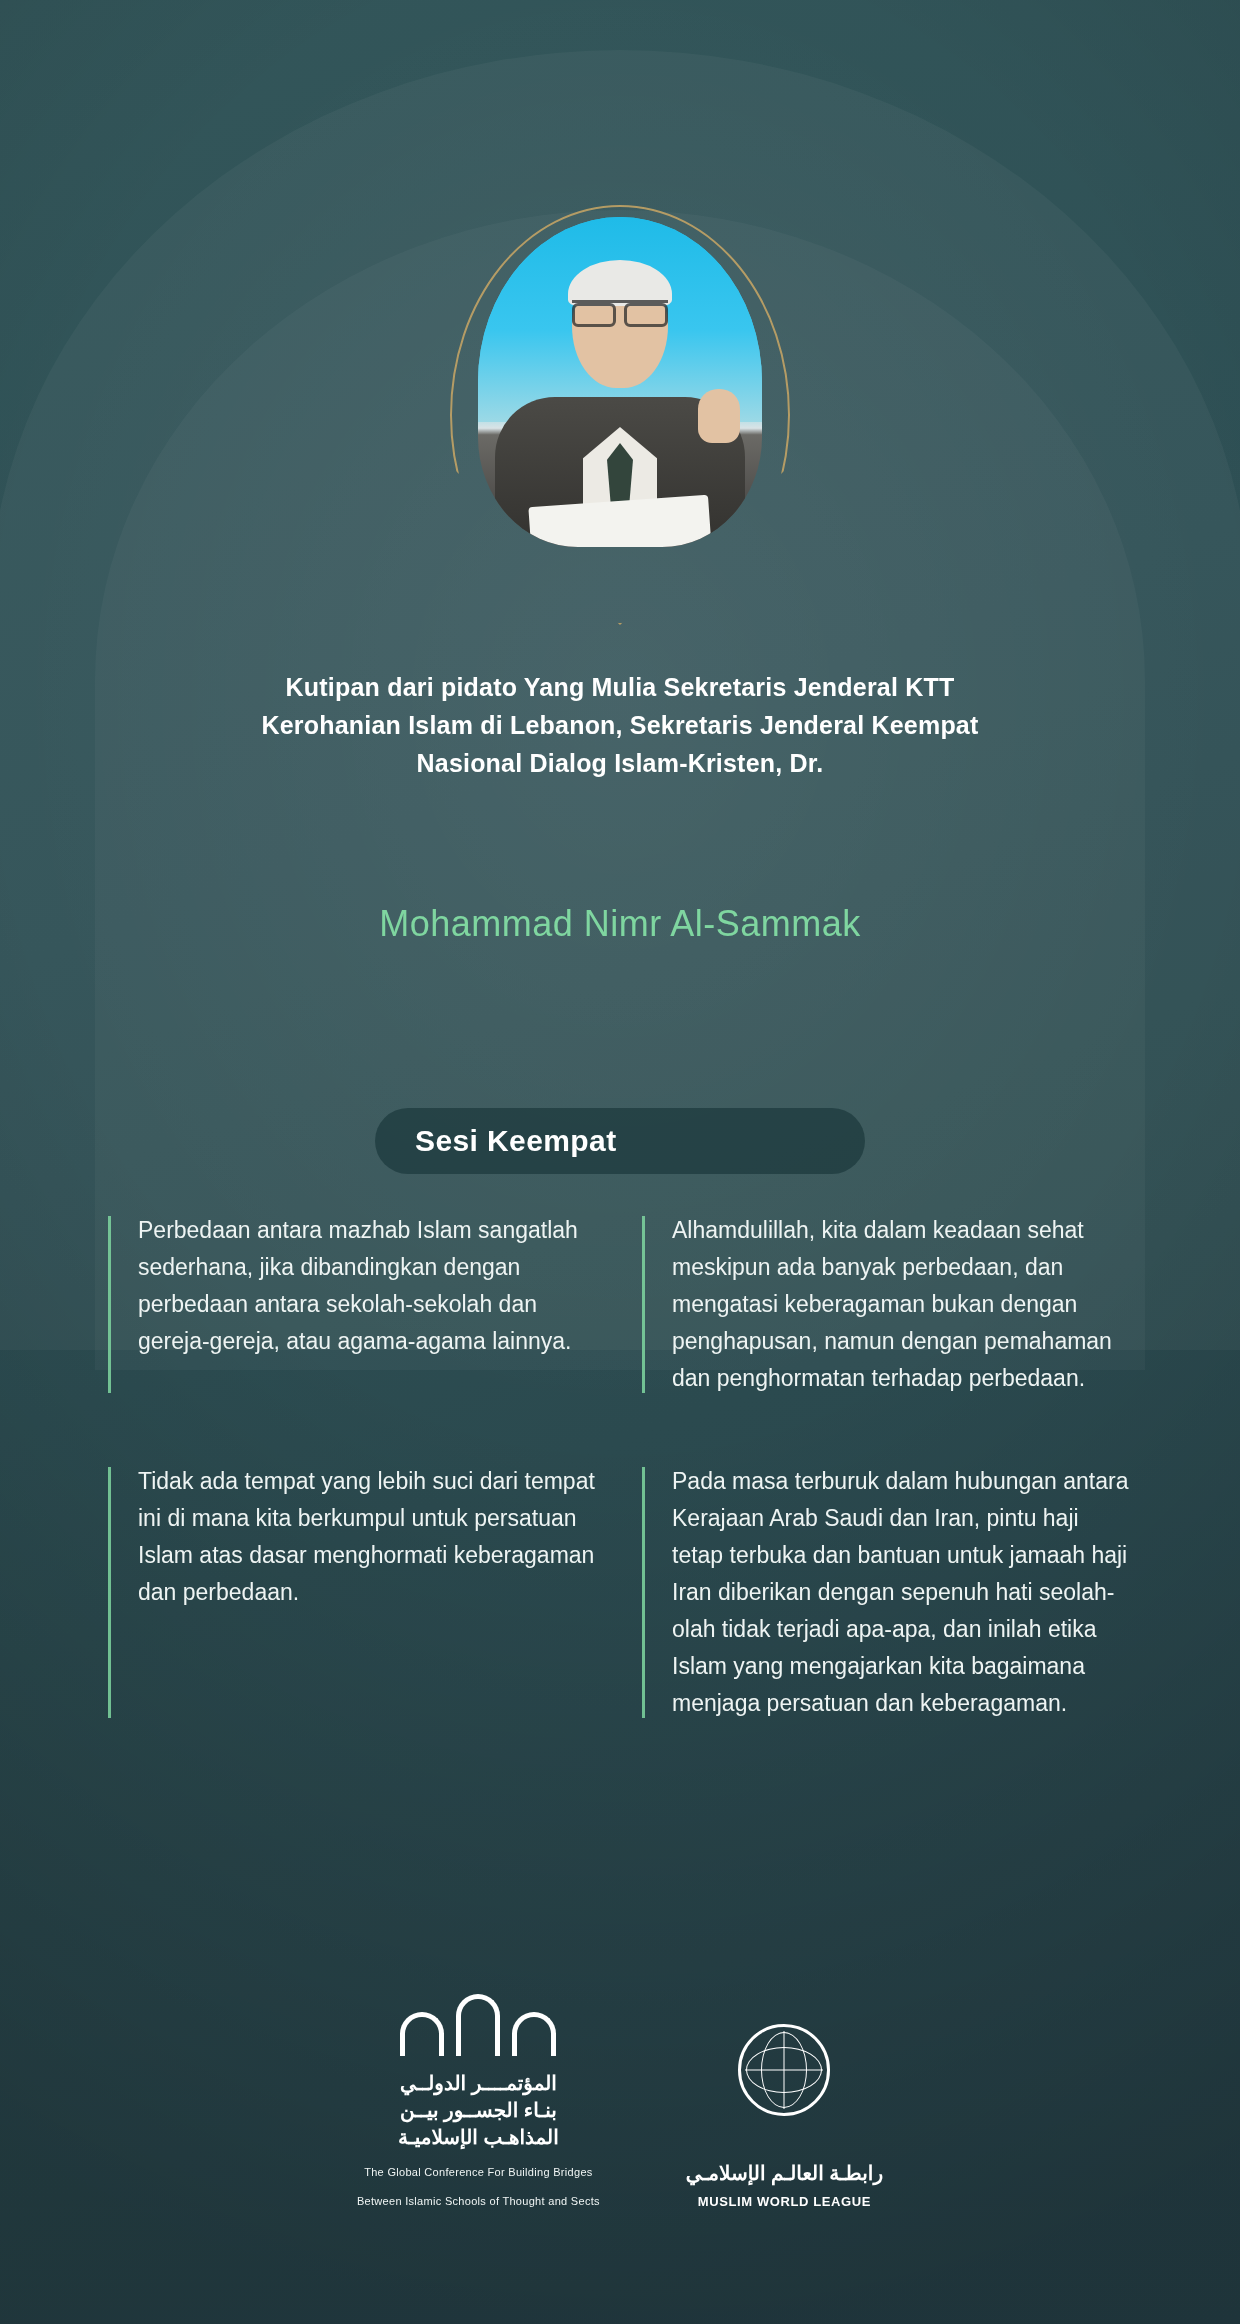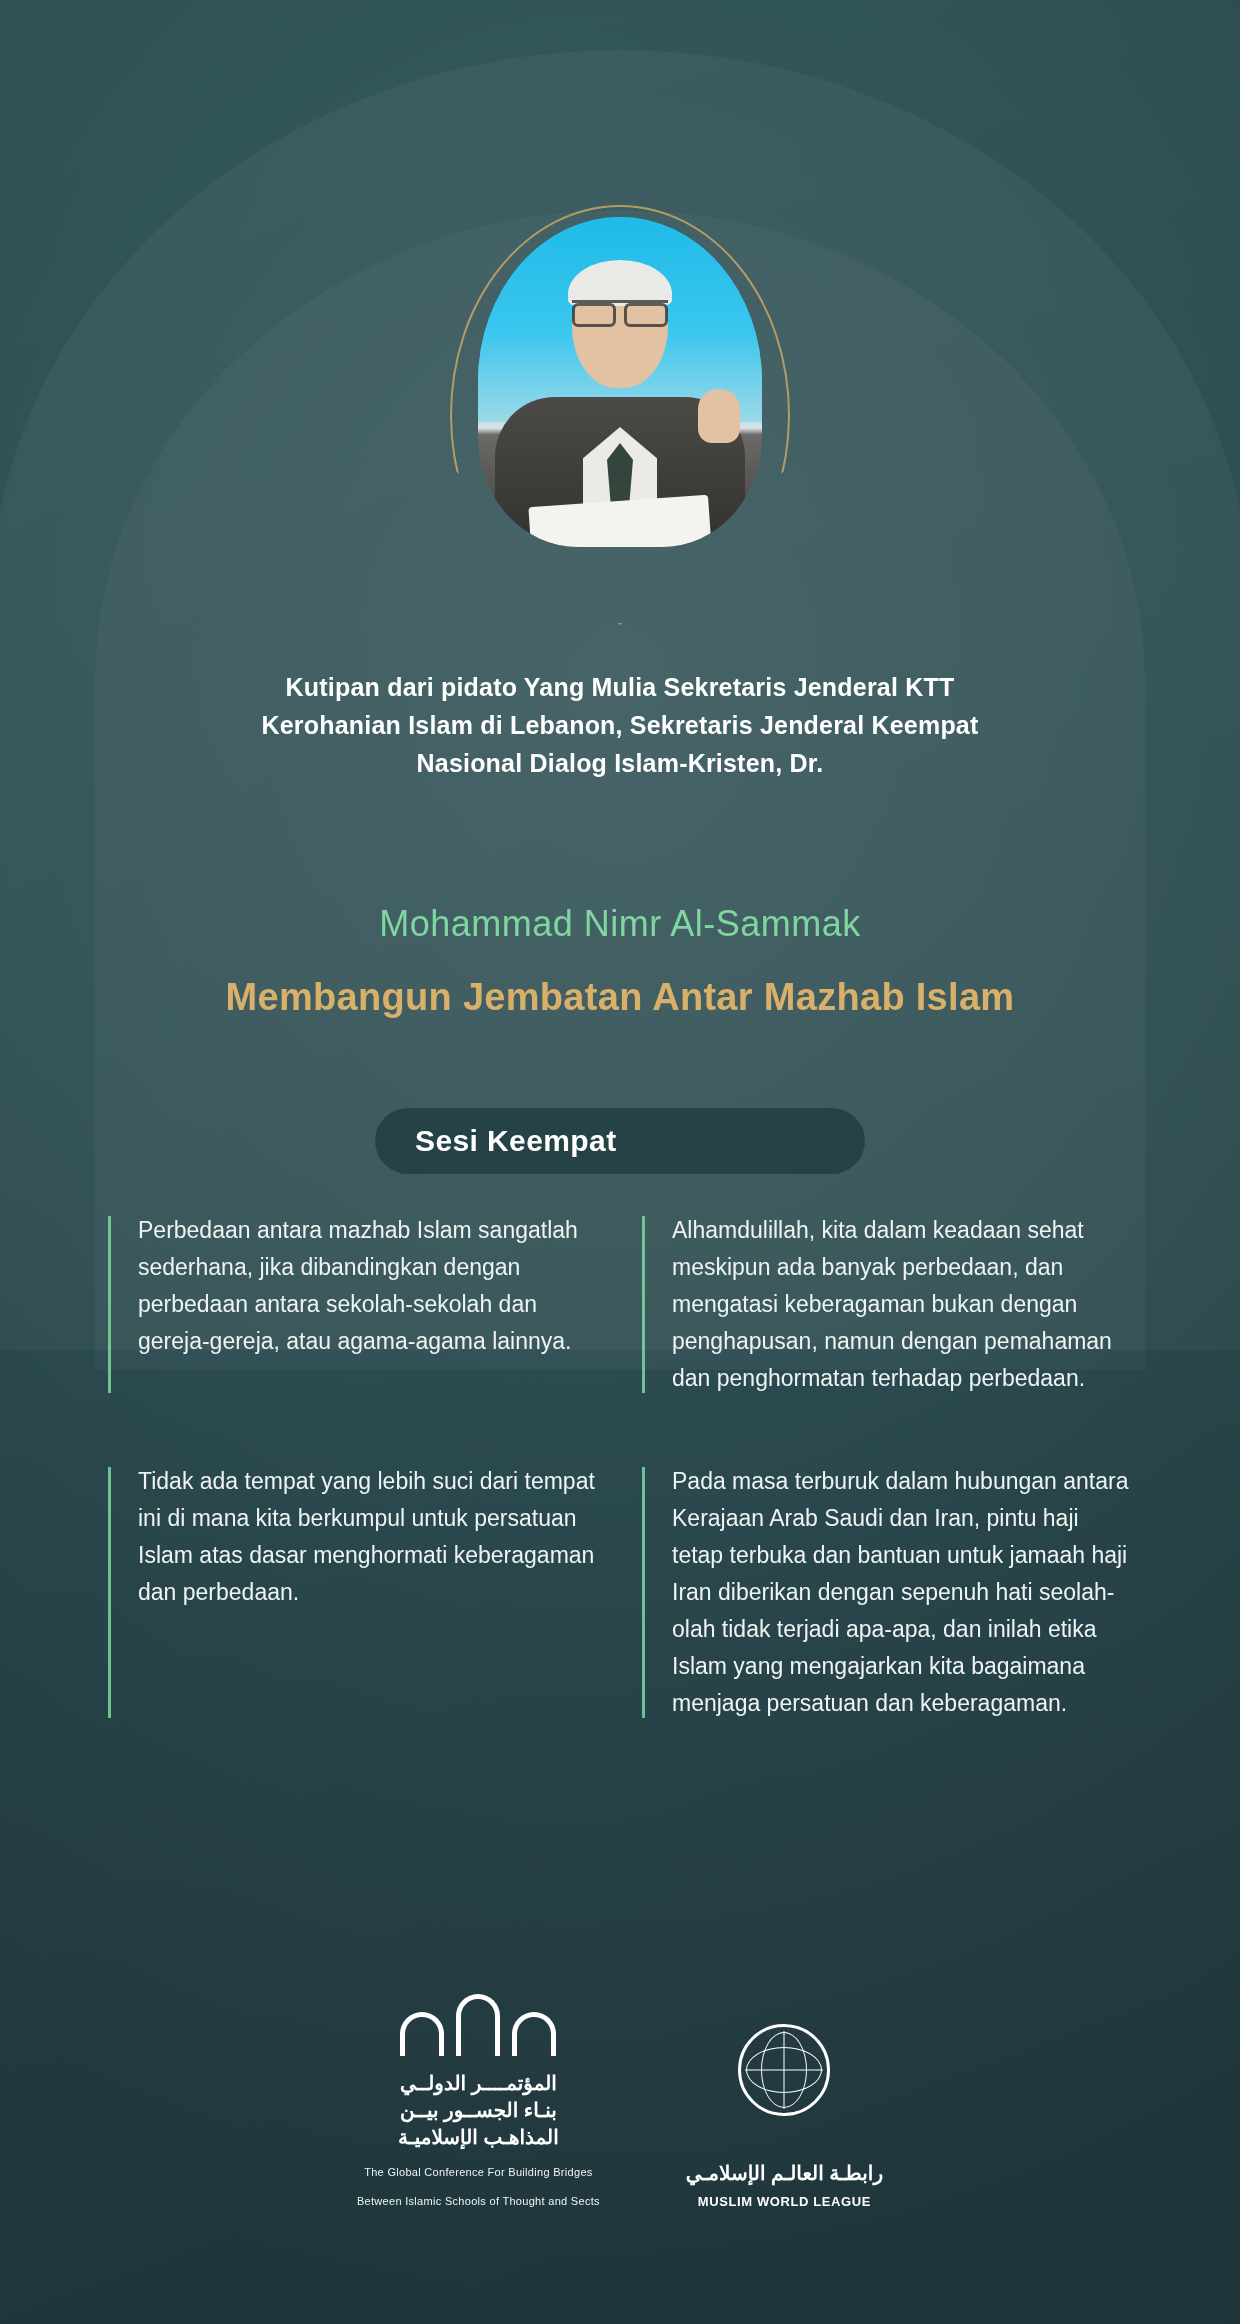--- a/index.html
+++ b/index.html
@@ -282,21 +282,20 @@
       <div class="head"></div>
       <div class="hair"></div>
       <div class="glasses"></div>
       <div class="hand"></div>
       <div class="paper"></div>
     </div>
   </div>
 
   <div class="center-text quote-intro">Kutipan dari pidato Yang Mulia Sekretaris Jenderal KTT Kerohanian Islam di Lebanon, Sekretaris Jenderal Keempat Nasional Dialog Islam-Kristen, Dr.</div>
   <div class="center-text speaker-name">Mohammad Nimr Al-Sammak</div>
-  <div class="center-text conf-title">Membangun Jembatan Antar Mazhab Islam</div>
   <div class="session-pill">Sesi Keempat</div>
 
   <div class="quotes">
     <div class="quote">Perbedaan antara mazhab Islam sangatlah sederhana, jika dibandingkan dengan perbedaan antara sekolah-sekolah dan gereja-gereja, atau agama-agama lainnya.</div>
     <div class="quote">Alhamdulillah, kita dalam keadaan sehat meskipun ada banyak perbedaan, dan mengatasi keberagaman bukan dengan penghapusan, namun dengan pemahaman dan penghormatan terhadap perbedaan.</div>
     <div class="quote">Tidak ada tempat yang lebih suci dari tempat ini di mana kita berkumpul untuk persatuan Islam atas dasar menghormati keberagaman dan perbedaan.</div>
     <div class="quote">Pada masa terburuk dalam hubungan antara Kerajaan Arab Saudi dan Iran, pintu haji tetap terbuka dan bantuan untuk jamaah haji Iran diberikan dengan sepenuh hati seolah-olah tidak terjadi apa-apa, dan inilah etika Islam yang mengajarkan kita bagaimana menjaga persatuan dan keberagaman.</div>
   </div>
 
   <div class="footer">

